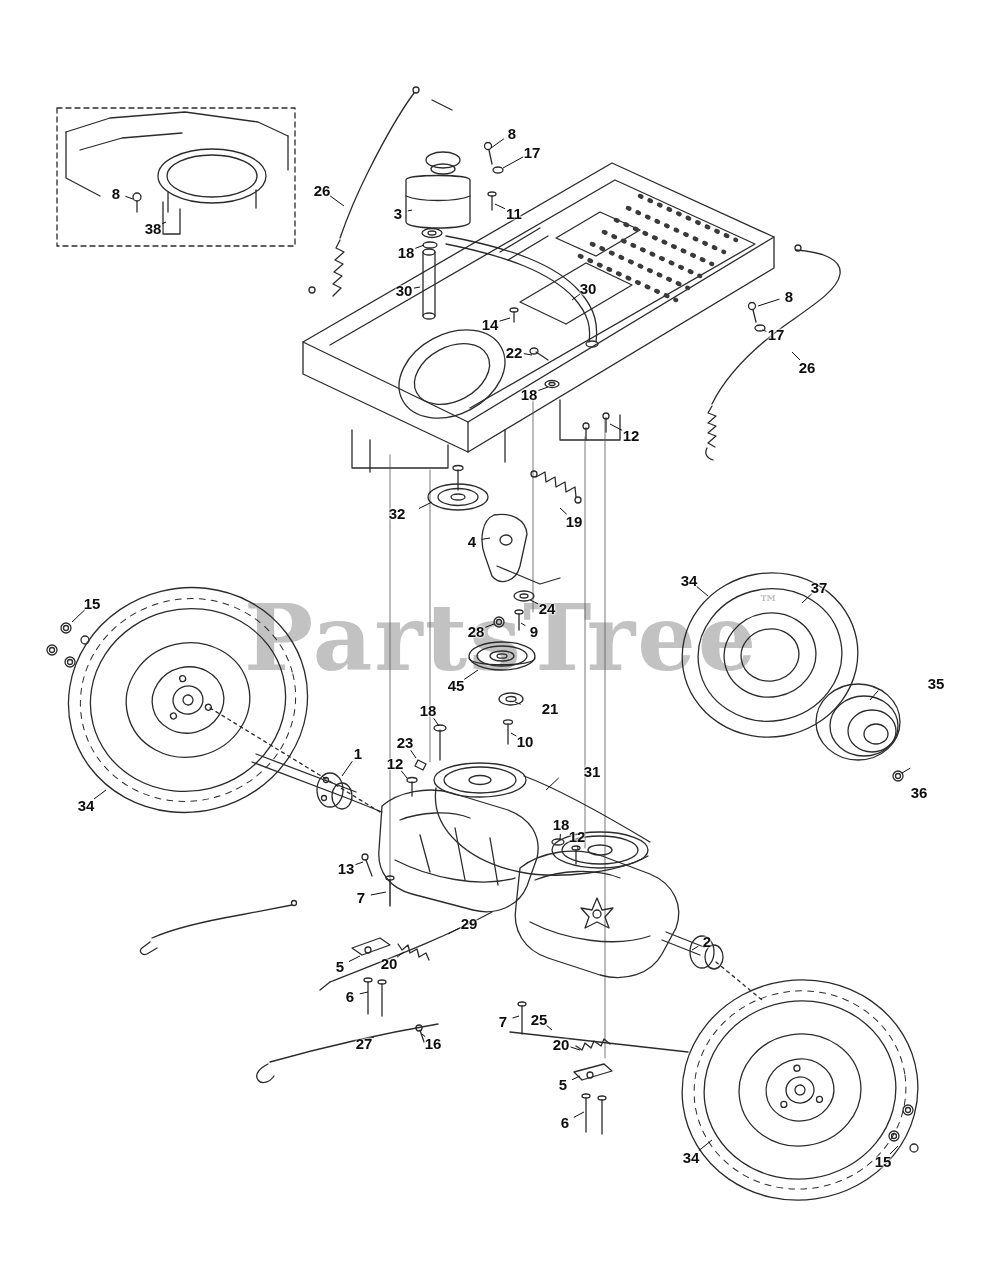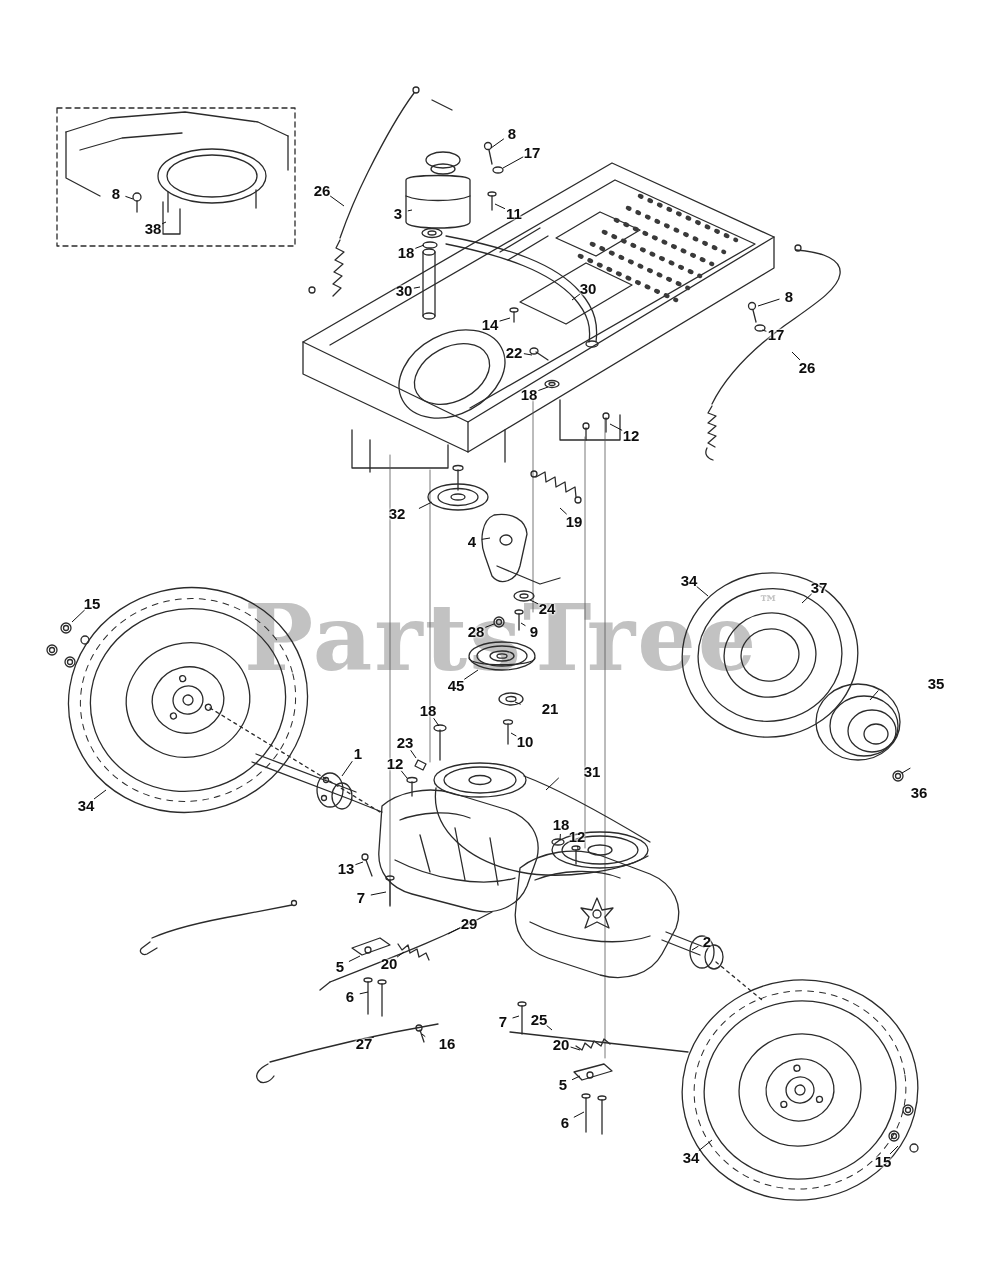--- a/index.html
+++ b/index.html
@@ -428,21 +428,21 @@
       <div class="callout" data-name="callout-label" style="left: 346px; top: 868px;">13</div>
       <div class="callout" data-name="callout-label" style="left: 361px; top: 897px;">7</div>
       <div class="callout" data-name="callout-label" style="left: 469px; top: 923px; text-align: center;">29</div>
       <div class="callout" data-name="callout-label" style="left: 707px; top: 941px;">2</div>
       <div class="callout" data-name="callout-label" style="left: 340px; top: 966px;">5</div>
       <div class="callout" data-name="callout-label" style="left: 389px; top: 963px;">20</div>
       <div class="callout" data-name="callout-label" style="left: 350px; top: 996px;">6</div>
       <div class="callout" data-name="callout-label" style="left: 503px; top: 1021px;">7</div>
       <div class="callout" data-name="callout-label" style="left: 539px; top: 1019px;">25</div>
       <div class="callout" data-name="callout-label" style="left: 356px; top: 1043px; margin-left: 8px;">27</div>
-      <div class="callout" data-name="callout-label" style="left: 433px; top: 1043px; margin-left: 14px;">16</div>
+      <div class="callout" data-name="callout-label" style="left: 433px; top: 1043px;">16</div>
       <div class="callout" data-name="callout-label" style="left: 561px; top: 1044px;">20</div>
       <div class="callout" data-name="callout-label" style="left: 563px; top: 1084px;">5</div>
       <div class="callout" data-name="callout-label" style="left: 565px; top: 1122px;">6</div>
       <div class="callout" data-name="callout-label" style="left: 691px; top: 1157px;">34</div>
       <div class="callout" data-name="callout-label" style="left: 883px; top: 1161px;">15</div>
     </div>
 
 </div>
 
 </body></html>

